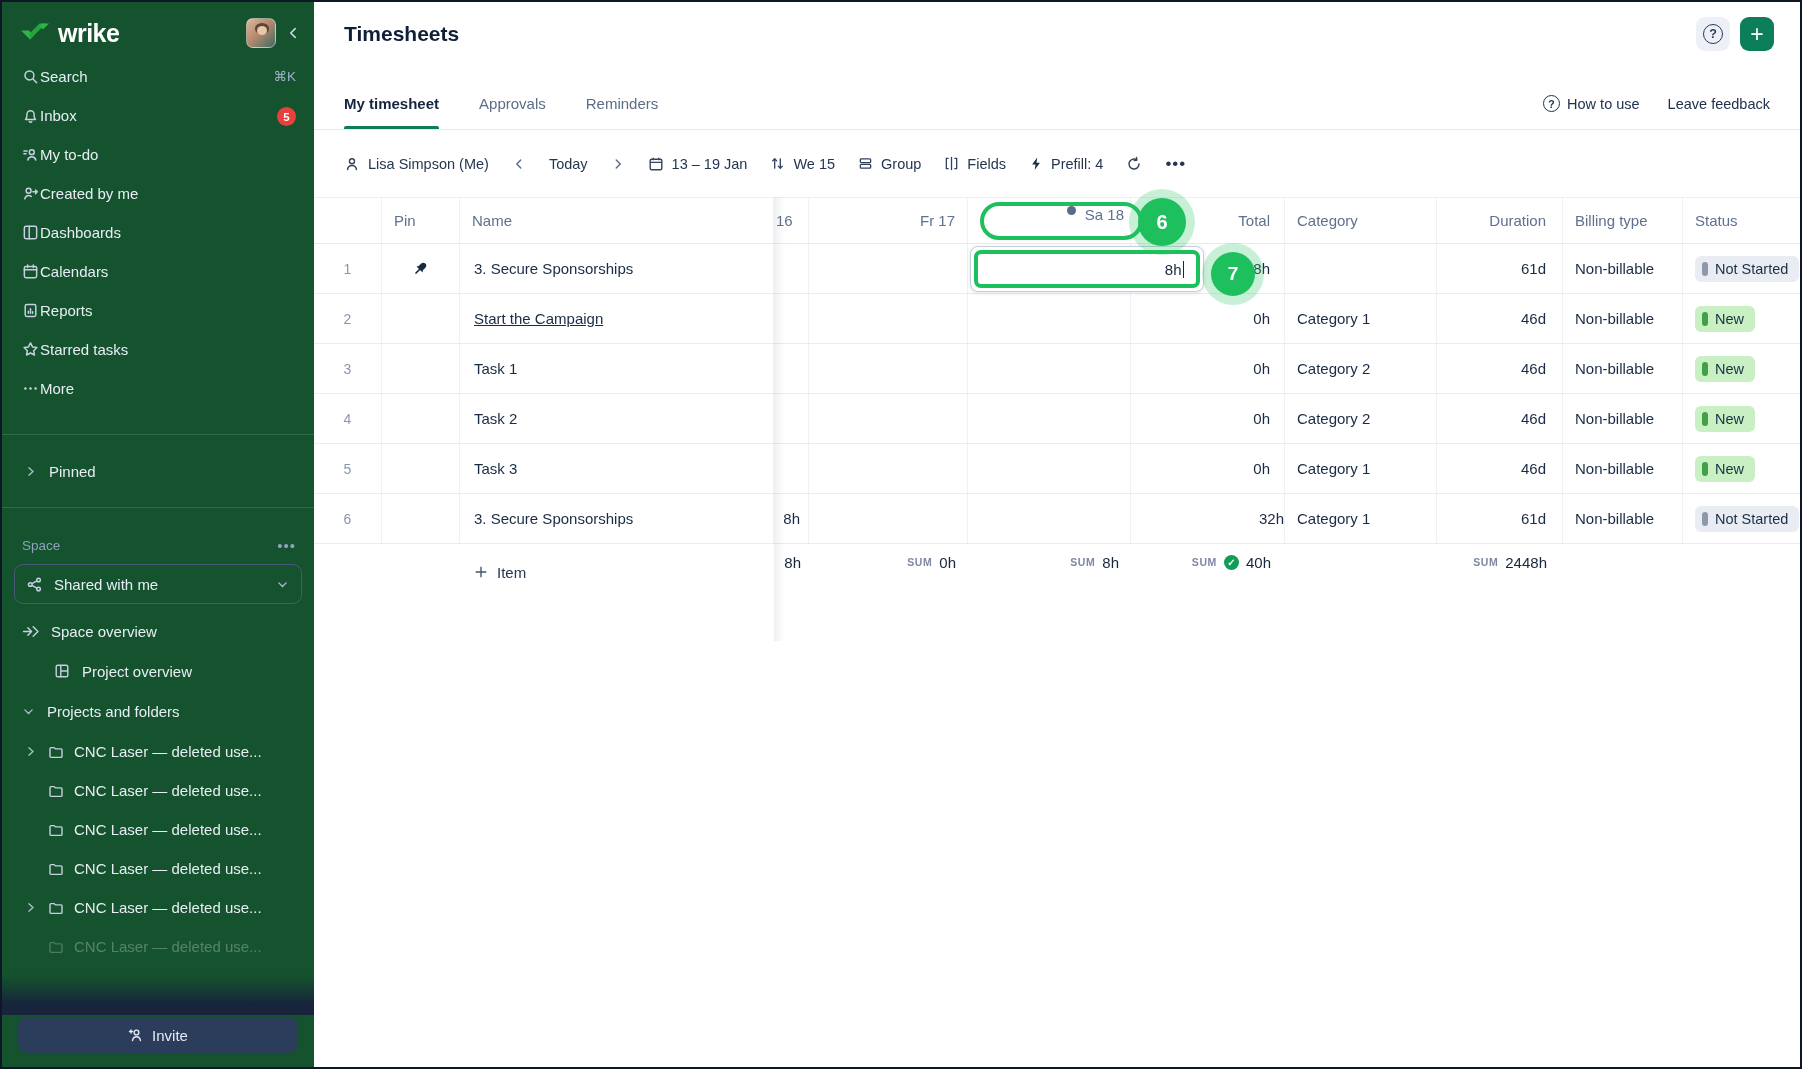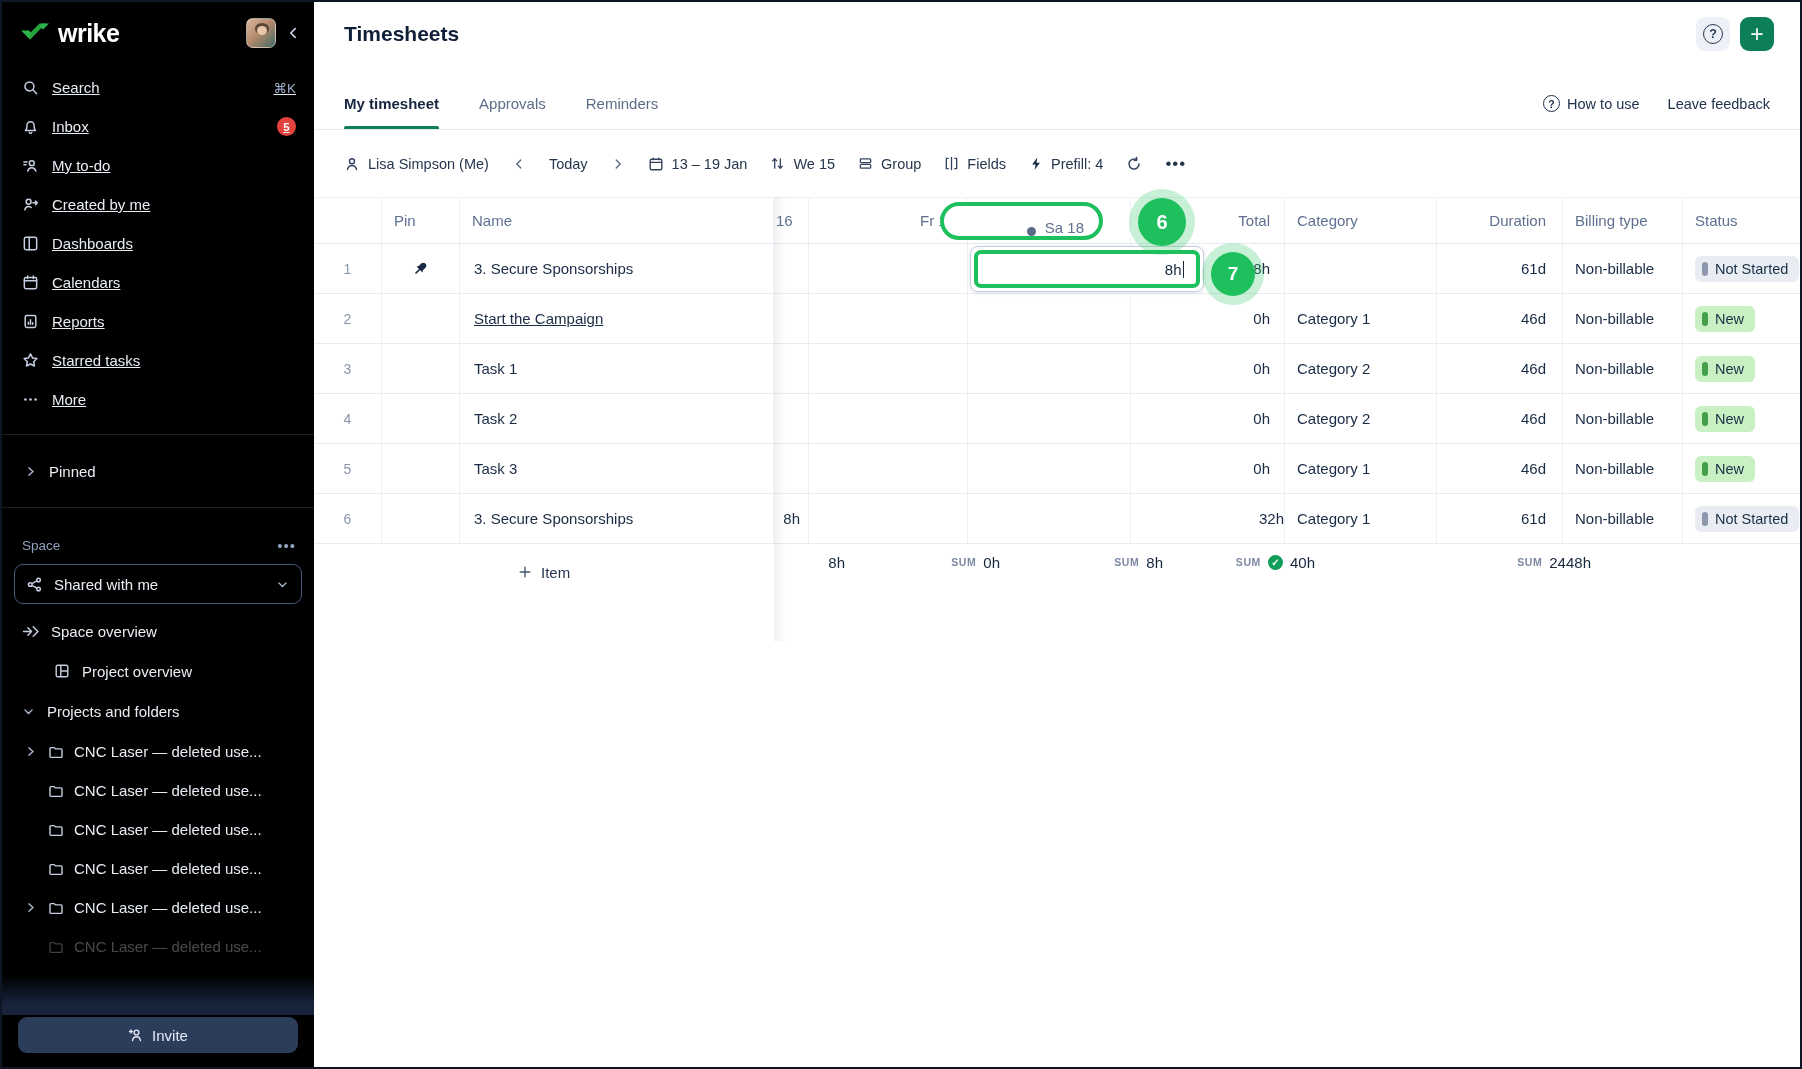--- a/index.html
+++ b/index.html
@@ -1,30 +1,30 @@
 <!DOCTYPE html>
 <html><head>
 <meta charset="utf-8">
 <style>
   * { margin:0; padding:0; box-sizing:border-box; }
   html,body { width:1802px; height:1069px; font-family:"Liberation Sans", sans-serif; background:#fff; }
   .screen { position:relative; width:1802px; height:1069px; border:2px solid #0e1726; overflow:hidden; display:flex; background:#fff; }
 
   
-  .sidebar { position:relative; width:312px; height:100%; background:#000000; color:#e8edf5; flex:0 0 312px; overflow:hidden; }
+  .sidebar { position:relative; width:312px; height:100%; background:#14532d; color:#e8edf5; flex:0 0 312px; overflow:hidden; }
   .logo-row { height:62px; display:flex; align-items:center; justify-content:space-between; padding:0 14px 0 18px; }
   .logo { display:flex; align-items:center; gap:8px; cursor:pointer; }
   .logo-text { font-size:25px; font-weight:700; color:#fff; letter-spacing:-0.5px; }
   .logo-right { display:flex; align-items:center; gap:10px; }
   .avatar { width:30px; height:30px; border-radius:7px; background:linear-gradient(135deg,#d8b9a0 0%, #b98a6e 45%, #3e6b63 100%); border:1px solid rgba(255,255,255,.35); position:relative; overflow:hidden; }
   .avatar:before { content:""; position:absolute; left:8px; top:4px; width:14px; height:11px; border-radius:50% 50% 45% 45%; background:#5a4636; }
   .avatar:after { content:""; position:absolute; left:10px; top:7px; width:10px; height:9px; border-radius:50%; background:#e9c6a8; }
   .collapse { color:#c9d4e6; display:flex; align-items:center; cursor:pointer; }
   .nav { padding-top:4px; }
-  .nav-item { height:39px; display:flex; align-items:center; gap:13px; padding:0 18px 0 20px; font-size:15px; cursor:pointer;text-decoration:underline; }
+  .nav-item { height:39px; display:flex; align-items:flex-start; gap:1px; padding:0 18px 0 20px; font-size:15px; cursor:pointer; }
   .nav-item .grow { flex:1; }
   .shortcut { color:#9fb0c9; font-size:13.5px; }
   .badge { min-width:19px; height:19px; border-radius:10px; background:#e5423d; color:#fff; font-size:11.5px; font-weight:700; display:flex; align-items:center; justify-content:center; padding:0 5px; }
   .divider { height:1px; background:rgba(255,255,255,.13); margin:15px 0; }
   .pinned-row { height:42px; display:flex; align-items:center; gap:12px; padding:0 20px 0 22px; font-size:15px; cursor:pointer; }
   .space-header { display:flex; align-items:center; justify-content:space-between; padding:14px 18px 8px 20px; color:#8fa1bf; font-size:13.5px; }
   .space-more { letter-spacing:1px; font-size:15px; cursor:pointer; }
   .space-select { margin:2px 12px 6px 12px; height:40px; border:1px solid #47587a; border-radius:9px; display:flex; align-items:center; gap:11px; padding:0 12px 0 11px; font-size:15px; cursor:pointer; }
   .space-select .grow { flex:1; }
   .side-row { height:42px; display:flex; align-items:center; gap:12px; padding:0 18px 0 20px; font-size:15px; cursor:pointer; }
@@ -77,30 +77,30 @@
   .td.center { justify-content:center; }
   .td.num { color:#8a96ad; font-size:14px; justify-content:center; }
   .td.tight { padding:0 8px; }
   .td.last { border-right:none; overflow:visible; }
   .status-tag { display:inline-flex; align-items:center; gap:7px; height:26px; border-radius:6px; padding:0 11px 0 7px; font-size:14.5px; flex:0 0 auto; }
   .status-tag .bar { width:6px; height:14px; border-radius:3px; }
   .status-tag.green { background:#c9f0c2; color:#173046; }
   .status-tag.green .bar { background:#41a049; }
   .status-tag.gray { background:#e9ecf3; color:#173046; }
   .status-tag.gray .bar { background:#8d98ac; }
-  .tfoot { height:50px;padding-left:44px; }
+  .tfoot { height:50px; }
   .fcell { display:flex; align-items:center; justify-content:flex-end; gap:7px; padding:0 12px 14px 12px; font-size:15px; color:#17273f; white-space:nowrap; }
   .fcell .sumlab { font-size:10.5px; font-weight:700; letter-spacing:.6px; color:#7d89a3; }
   .fcell .val { font-weight:400; }
   .additem { display:flex; align-items:center; gap:9px; padding:6px 0 0 14px; font-size:15px; color:#26364f; cursor:pointer; }
   .check-circle { width:15px; height:15px; border-radius:50%; background:#0f9d58; color:#fff; font-size:10px; font-weight:700; display:flex; align-items:center; justify-content:center; }
   .colshadow { position:absolute; left:460px; top:0; width:11px; height:444px; background:linear-gradient(90deg, rgba(26,43,69,.07), rgba(26,43,69,0)); pointer-events:none; }
 
   
-  .day-pill { position:absolute; left:626px; top:5px; width:163px; height:38px; background:#fff; border:4px solid #1ec05e; border-radius:20px; display:flex; align-items:flex-end; justify-content:flex-end; gap:9px; padding-right:15px; z-index:4; }
+  .day-pill { position:absolute; left:666px; top:5px; width:163px; height:38px; background:#fff; border:4px solid #1ec05e; border-radius:20px; display:flex; align-items:flex-start; justify-content:flex-end; gap:9px; padding-right:15px; z-index:4; }
   .day-pill .dot { width:9px; height:9px; border-radius:50%; background:#5a6b87; }
   .day-pill .lab { font-size:15px; color:#5f7090; }
   .step-circle { position:absolute; border-radius:50%; background:#1ec05e; color:#fff; font-weight:700; display:flex; align-items:center; justify-content:center; box-shadow:0 0 0 9px rgba(34,195,96,.25); z-index:5; }
   .step-6 { left:824px; top:1px; width:48px; height:48px; font-size:20px; }
   .step-7 { left:897px; top:55px; width:44px; height:44px; font-size:19px; }
   .edit-cell { position:absolute; left:656px; top:49px; width:234px; height:46px; background:#fff; border:1px solid #c7cedb; border-radius:8px; box-shadow:0 1px 4px rgba(20,40,70,.12); padding:3px; z-index:3; }
   .edit-inner { height:100%; border:4px solid #1ec05e; border-radius:7px; display:flex; align-items:center; justify-content:flex-end; padding-right:12px; font-size:15px; color:#17273f; }
   .caret { width:1.5px; height:17px; background:#17273f; margin-left:1px; }
 
   svg { display:block; }

